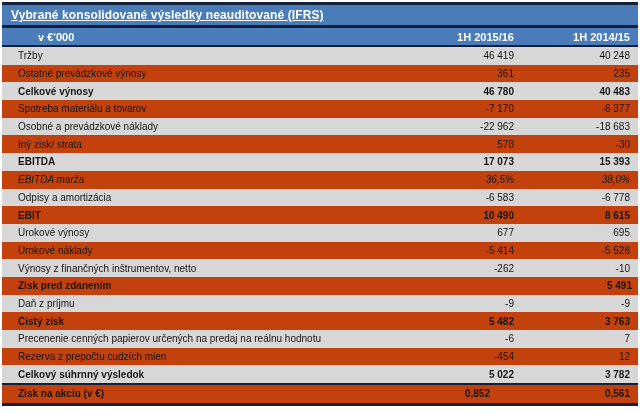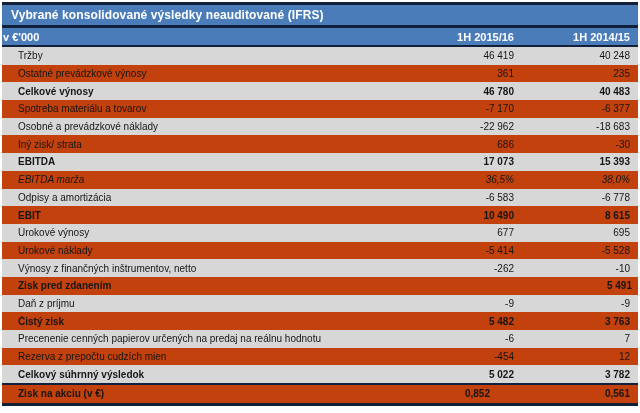--- a/index.html
+++ b/index.html
@@ -31,33 +31,35 @@
   .title-row {
     height: 20px;
     background: #4a7cb9;
     color: #ffffff;
     display: flex;
     align-items: center;
     padding-left: 9px;
     font-size: 12px;
     font-weight: bold;
     letter-spacing: 0.1px;
+    text-decoration: underline;
   }
   .head-row {
     height: 17px;
     background: #4a7cb9;
     color: #ffffff;
     display: flex;
     align-items: center;
     font-size: 11px;
     font-weight: bold;
   }
   .head-row .c-label {
     flex: 1;
     padding-left: 1px;
+    margin-left: 35px;
   }
   .cell-num {
     width: 112px;
     padding-right: 6px;
     text-align: right;
     white-space: nowrap;
   }
   .cell-num.last {
     width: 110px;
     padding-right: 8px;
@@ -125,21 +127,21 @@
           <span class="cell-num">-7 170</span>
           <span class="cell-num last">-6 377</span>
         </div>
         <div class="row odd">
           <span class="lbl">Osobné a prevádzkové náklady</span>
           <span class="cell-num">-22 962</span>
           <span class="cell-num last">-18 683</span>
         </div>
         <div class="row even">
           <span class="lbl">Iný zisk/ strata</span>
-          <span class="cell-num">686</span>
+          <span class="cell-num">578</span>
           <span class="cell-num last">-30</span>
         </div>
         <div class="row odd bold">
           <span class="lbl">EBITDA</span>
           <span class="cell-num">17 073</span>
           <span class="cell-num last">15 393</span>
         </div>
         <div class="row even italic">
           <span class="lbl">EBITDA marža</span>
           <span class="cell-num">36,5%</span>

